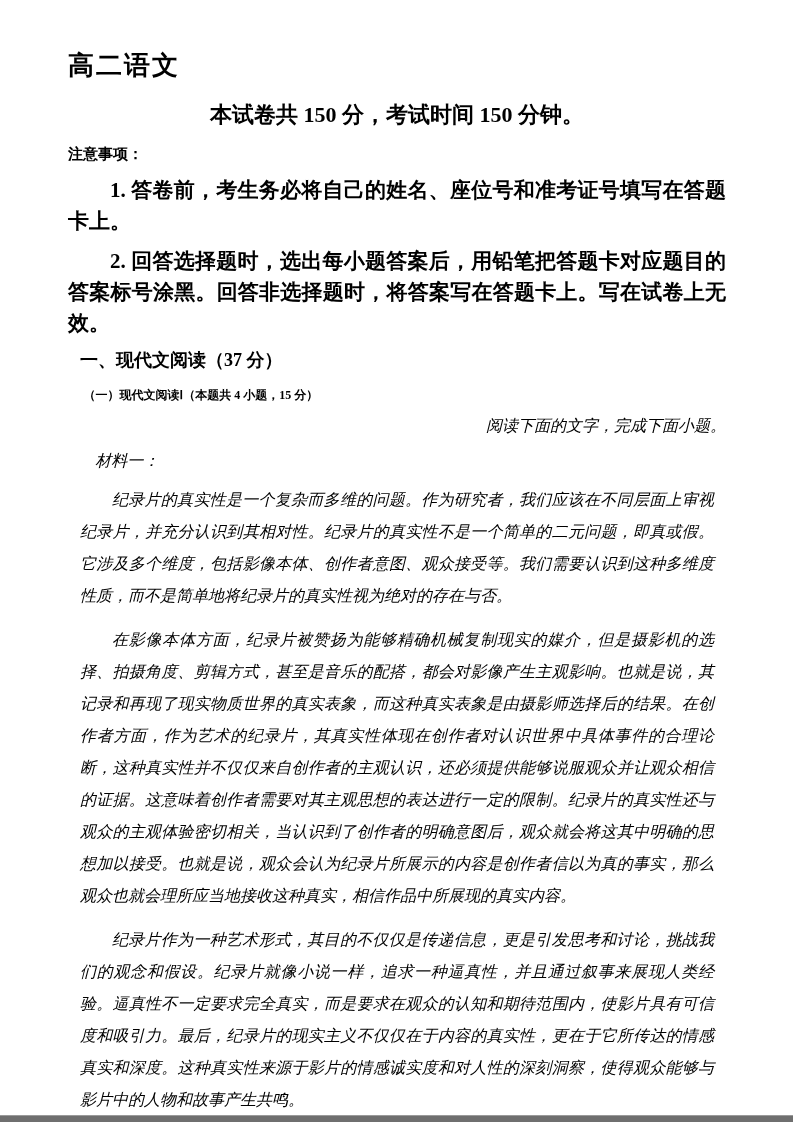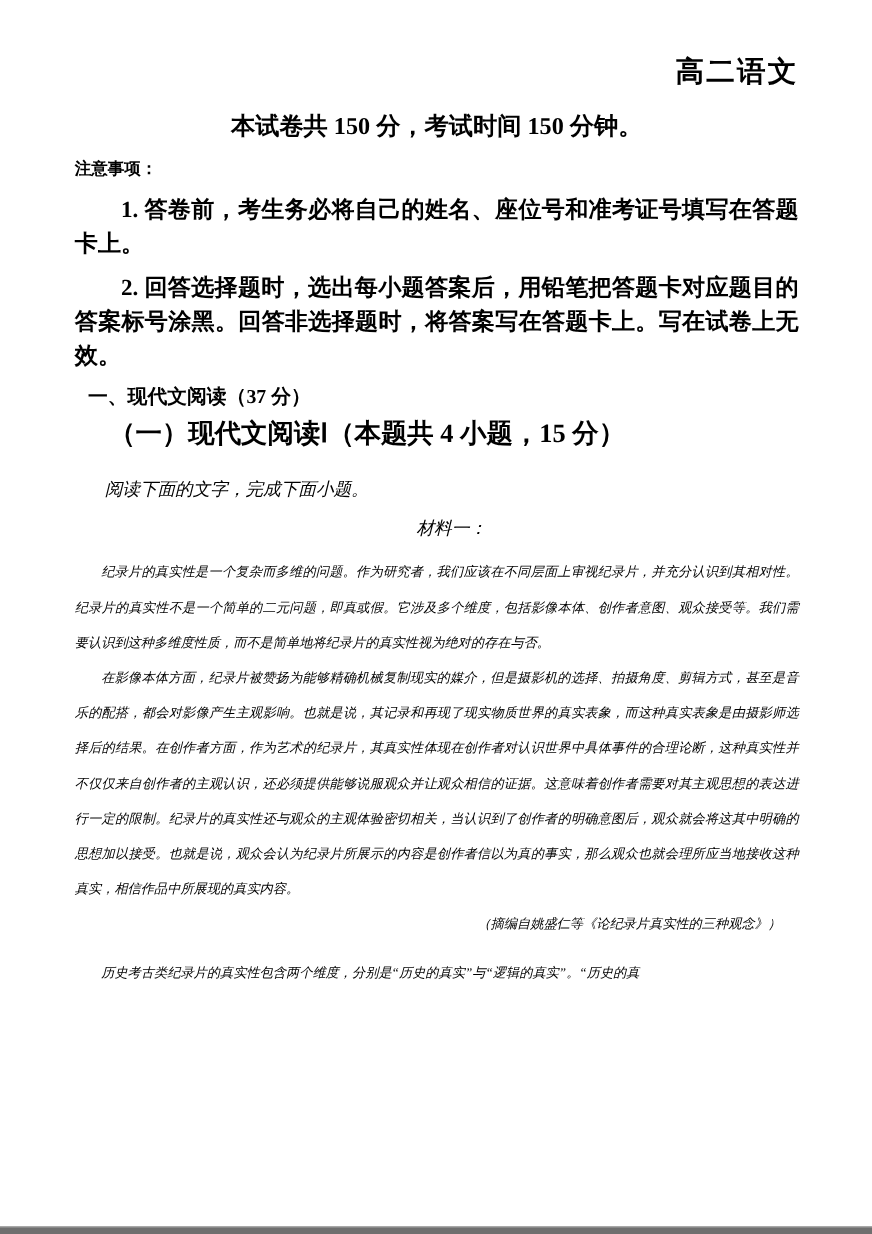--- a/index.html
+++ b/index.html
@@ -15,21 +15,21 @@
     font-family: "Liberation Serif", serif;
     color: #000000;
   }
   .page {
     box-sizing: border-box;
     width: 793px;
     padding: 48px 67px 0 68px;
   }
   .doc-title {
     margin: 0 0 17px 0;
-    text-align: right;
+    text-align: left;
     font-size: 26px;
     font-weight: bold;
     letter-spacing: 2px;
   }
   .doc-subtitle {
     margin: 0 0 13px 0;
     text-align: center;
     font-size: 22px;
     font-weight: bold;
   }
@@ -47,46 +47,46 @@
     text-indent: 2em;
     text-align: justify;
   }
   .section-heading {
     margin: 2px 0 11px 12px;
     font-size: 18px;
     font-weight: bold;
     line-height: 24px;
   }
   .sub-heading {
-    margin: 0 0 28px 0;
-    font-size: 24px;
+    margin: 0 0 8px 0;
+    font-size: 12px;
     font-weight: bold;
     line-height: 24px;
     text-indent: 1.3em;
   }
   .kai {
     
     font-style: italic;
   }
   .instruction {
     margin: 0 0 13px 0;
     font-size: 16px;
     line-height: 22px;
     text-indent: 1.7em;
+    text-align: right;
   }
   .material-label {
     margin: 0 0 12px 0;
     font-size: 16px;
     line-height: 22px;
     text-indent: 1.7em;
-    text-align: center;
   }
   .para {
-    margin: 0;
-    font-size: 12px;
+    margin: 12px;
+    font-size: 16px;
     line-height: 32px;
     text-indent: 2em;
     text-align: justify;
   }
   .attribution {
     margin: 0 16px 12px 0;
     font-size: 12px;
     line-height: 32px;
     text-align: right;
   }
@@ -120,20 +120,21 @@
   <p class="sub-heading">（一）现代文阅读Ⅰ（本题共 4 小题，15 分）</p>
 
   <p class="kai instruction">阅读下面的文字，完成下面小题。</p>
 
   <p class="kai material-label">材料一：</p>
 
   <p class="kai para">纪录片的真实性是一个复杂而多维的问题。作为研究者，我们应该在不同层面上审视纪录片，并充分认识到其相对性。纪录片的真实性不是一个简单的二元问题，即真或假。它涉及多个维度，包括影像本体、创作者意图、观众接受等。我们需要认识到这种多维度性质，而不是简单地将纪录片的真实性视为绝对的存在与否。</p>
 
   <p class="kai para">在影像本体方面，纪录片被赞扬为能够精确机械复制现实的媒介，但是摄影机的选择、拍摄角度、剪辑方式，甚至是音乐的配搭，都会对影像产生主观影响。也就是说，其记录和再现了现实物质世界的真实表象，而这种真实表象是由摄影师选择后的结果。在创作者方面，作为艺术的纪录片，其真实性体现在创作者对认识世界中具体事件的合理论断，这种真实性并不仅仅来自创作者的主观认识，还必须提供能够说服观众并让观众相信的证据。这意味着创作者需要对其主观思想的表达进行一定的限制。纪录片的真实性还与观众的主观体验密切相关，当认识到了创作者的明确意图后，观众就会将这其中明确的思想加以接受。也就是说，观众会认为纪录片所展示的内容是创作者信以为真的事实，那么观众也就会理所应当地接收这种真实，相信作品中所展现的真实内容。</p>
 
+  <p class="kai para">纪录片作为一种艺术形式，其目的不仅仅是传递信息，更是引发思考和讨论，挑战我们的观念和假设。纪录片就像小说一样，追求一种逼真性，并且通过叙事来展现人类经验。逼真性不一定要求完全真实，而是要求在观众的认知和期待范围内，使影片具有可信度和吸引力。最后，纪录片的现实主义不仅仅在于内容的真实性，更在于它所传达的情感真实和深度。这种真实性来源于影片的情感诚实度和对人性的深刻洞察，使得观众能够与影片中的人物和故事产生共鸣。</p>
 
   <p class="kai attribution">（摘编自姚盛仁等《论纪录片真实性的三种观念》）</p>
 
 
   <p class="kai para">历史考古类纪录片的真实性包含两个维度，分别是“历史的真实”与“逻辑的真实”。“历史的真</p>
 
 </div>
 
 <div class="bottom-bar"></div>
 

